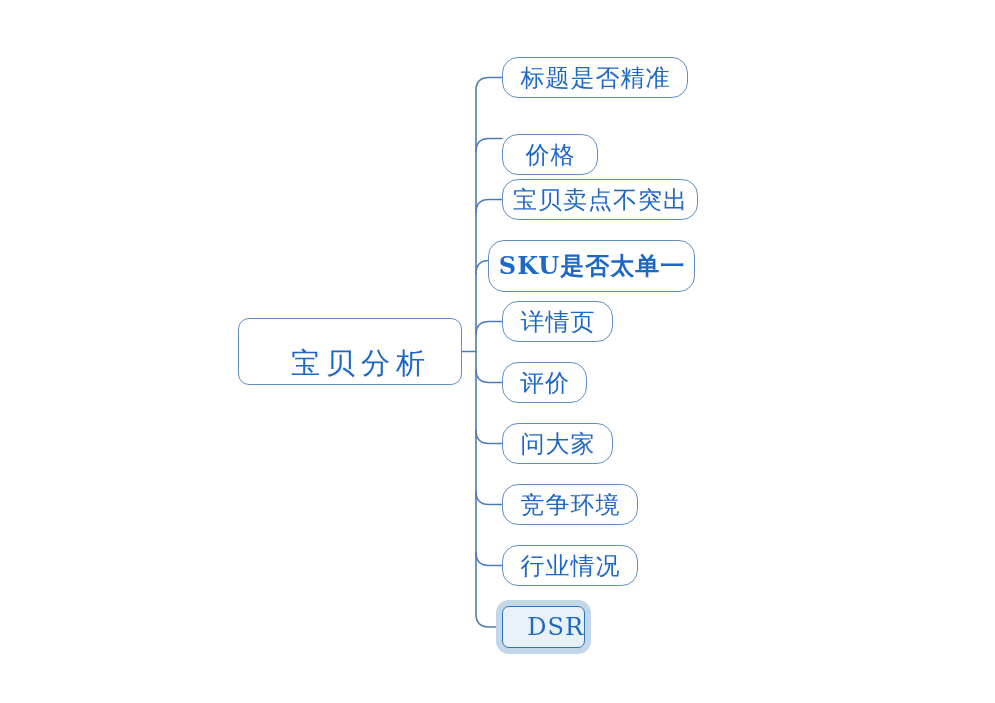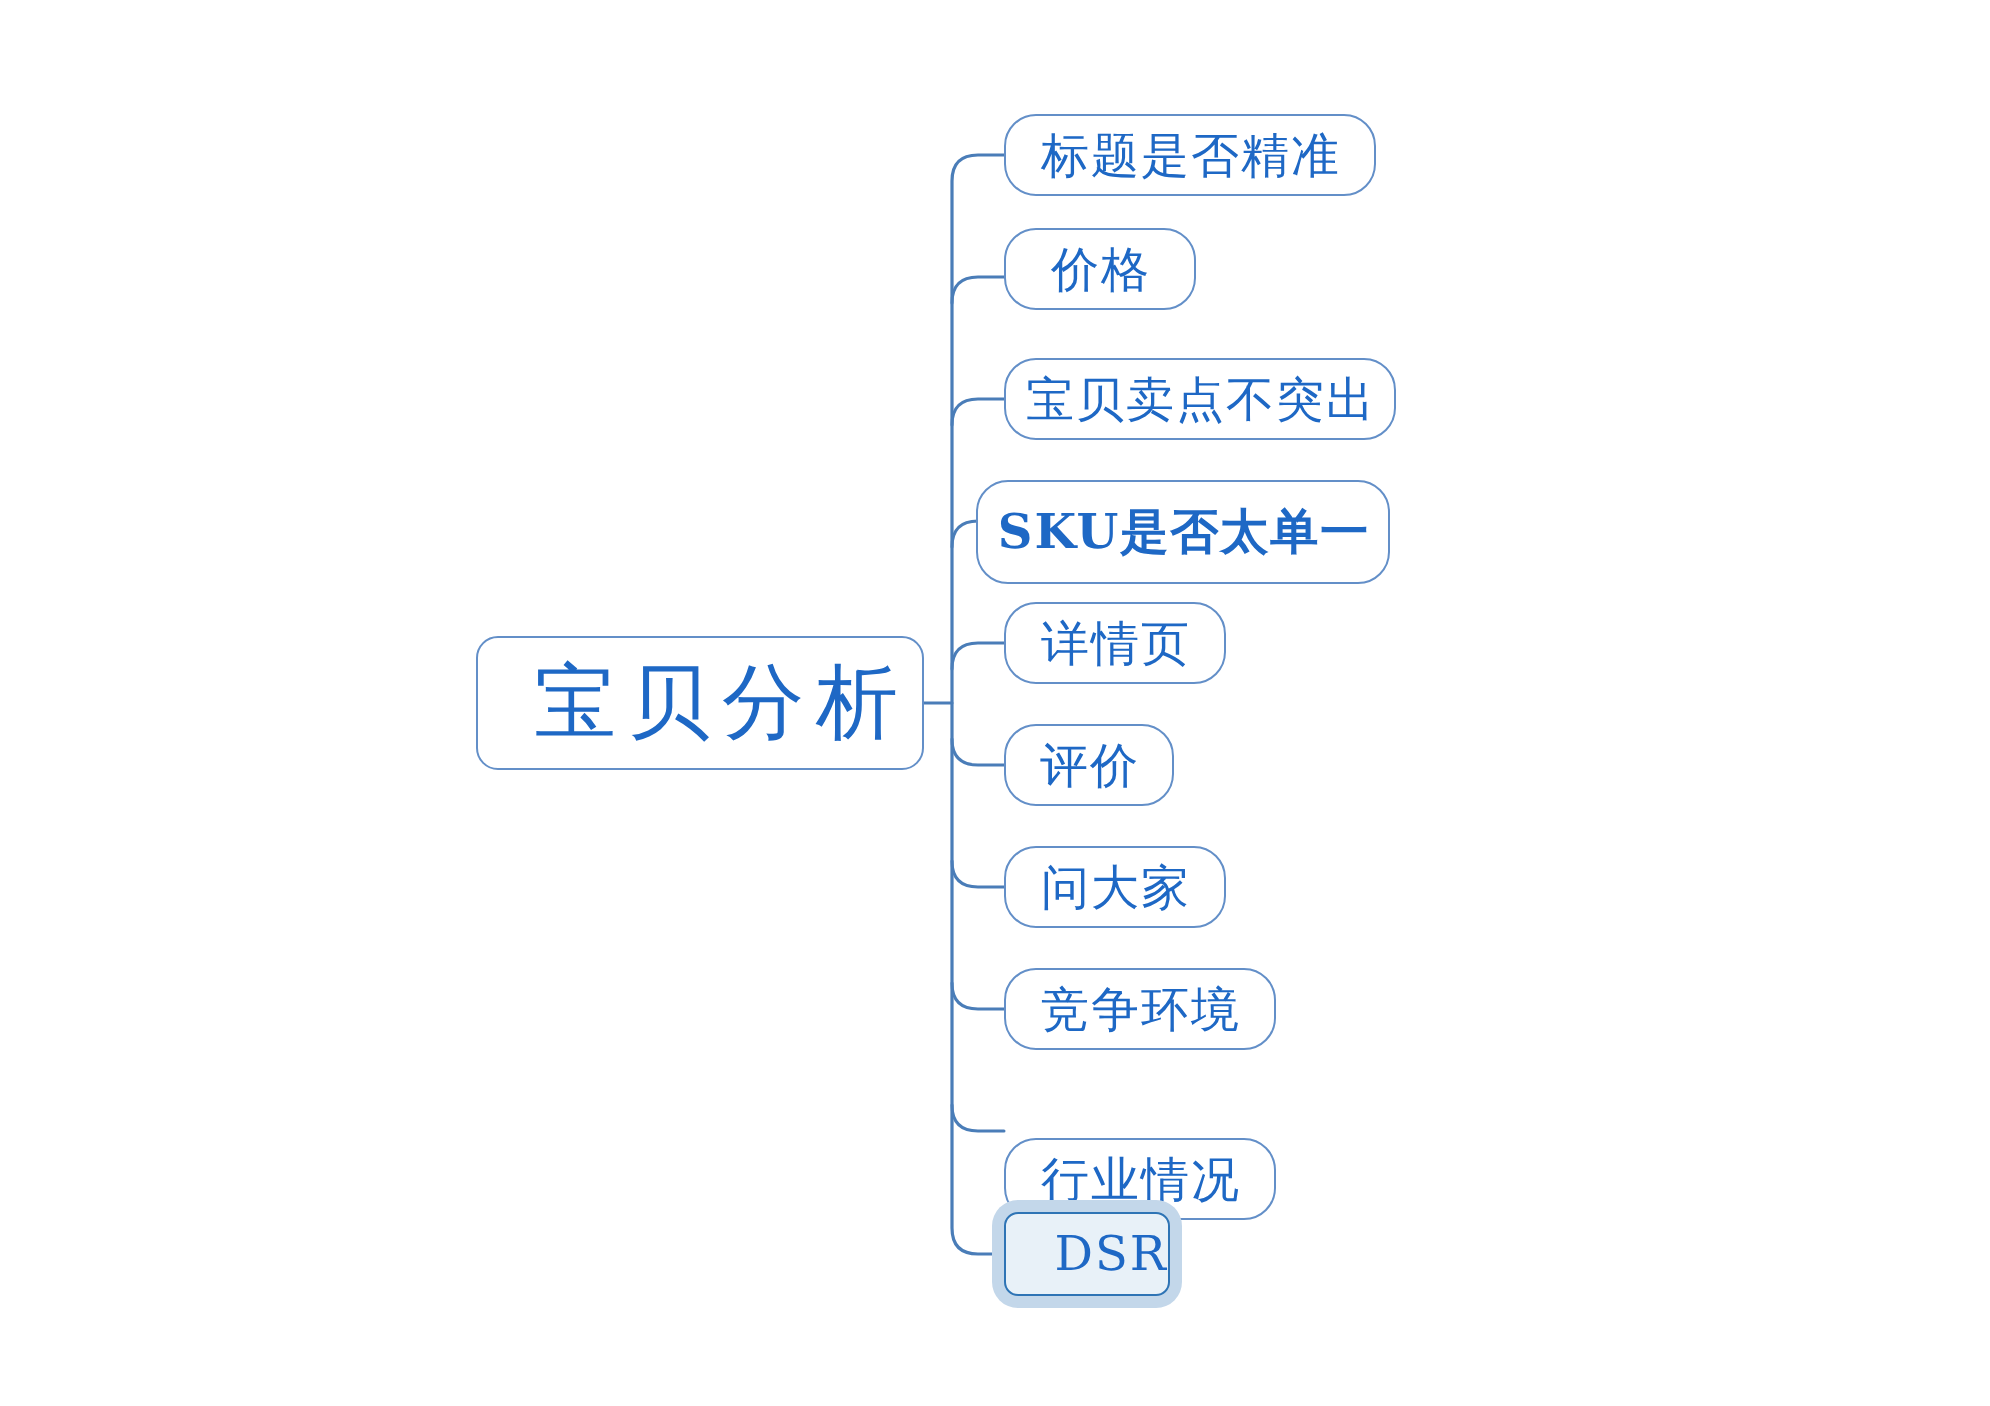--- a/index.html
+++ b/index.html
@@ -30,23 +30,24 @@
     box-sizing: border-box;
     background: #ffffff;
     border: 1.5px solid var(--node-border, #638fc8);
     border-radius: 16px;
     color: var(--node-text, #1e68c5);
     white-space: nowrap;
     cursor: default;
   }
   .node.root {
     border-radius: 11px;
-    font-size: 41px;
+    font-size: 29px;
     letter-spacing: 6px;
     padding-left: 22px; 
+    align-items: flex-end;
   }
   .node.child {
     font-size: 24px;
     letter-spacing: 1px;
     padding-left: 1px;
   }
   .node.selected {
     background: var(--sel-fill, #e8f1f8);
     border-color: var(--sel-border, #2e74b5);
     border-radius: 7px;
@@ -72,40 +73,40 @@
       <path d="M 476 552.5 Q 476 565.5 489 565.5 H 502" fill="none" stroke="#4a7db8" stroke-width="1.5" stroke-linecap="round"></path>
     </svg>
 
   <div class="node root" id="root-node" style="left: 238px; top: 318px; width: 224px; height: 67px;">
     <span>宝贝分析</span>
   </div>
 
 <div class="node child" style="left: 502px; top: 57px; width: 186px; height: 41px;">
       <span>标题是否精准</span>
     </div>
-    <div class="node child" style="left: 502px; top: 114px; width: 96px; height: 41px;">
+    <div class="node child" style="left: 502px; top: 134px; width: 96px; height: 41px;">
       <span>价格</span>
     </div>
     <div class="node child" style="left: 502px; top: 179px; width: 196px; height: 41px;">
       <span>宝贝卖点不突出</span>
     </div>
     <div class="node child" style="left: 488px; top: 240px; width: 207px; height: 52px; font-weight: bold;">
       <span>SKU是否太单一</span>
     </div>
     <div class="node child" style="left: 502px; top: 301px; width: 111px; height: 41px; text-align: right;">
       <span>详情页</span>
     </div>
     <div class="node child" style="left: 502px; top: 362px; width: 85px; height: 41px;">
       <span>评价</span>
     </div>
     <div class="node child" style="left: 502px; top: 423px; width: 111px; height: 41px;">
       <span>问大家</span>
     </div>
     <div class="node child" style="left: 502px; top: 484px; width: 136px; height: 41px;">
       <span>竞争环境</span>
     </div>
-    <div class="node child" style="left: 502px; top: 545px; width: 136px; height: 41px; margin-top: 24px;">
+    <div class="node child" style="left: 502px; top: 545px; width: 136px; height: 41px;">
       <span>行业情况</span>
     </div>
     <div class="node child selected" style="left: 502px; top: 606px; width: 83px; height: 42px;">
       <span>DSR</span>
     </div>
   </div>
 
 </body></html>

